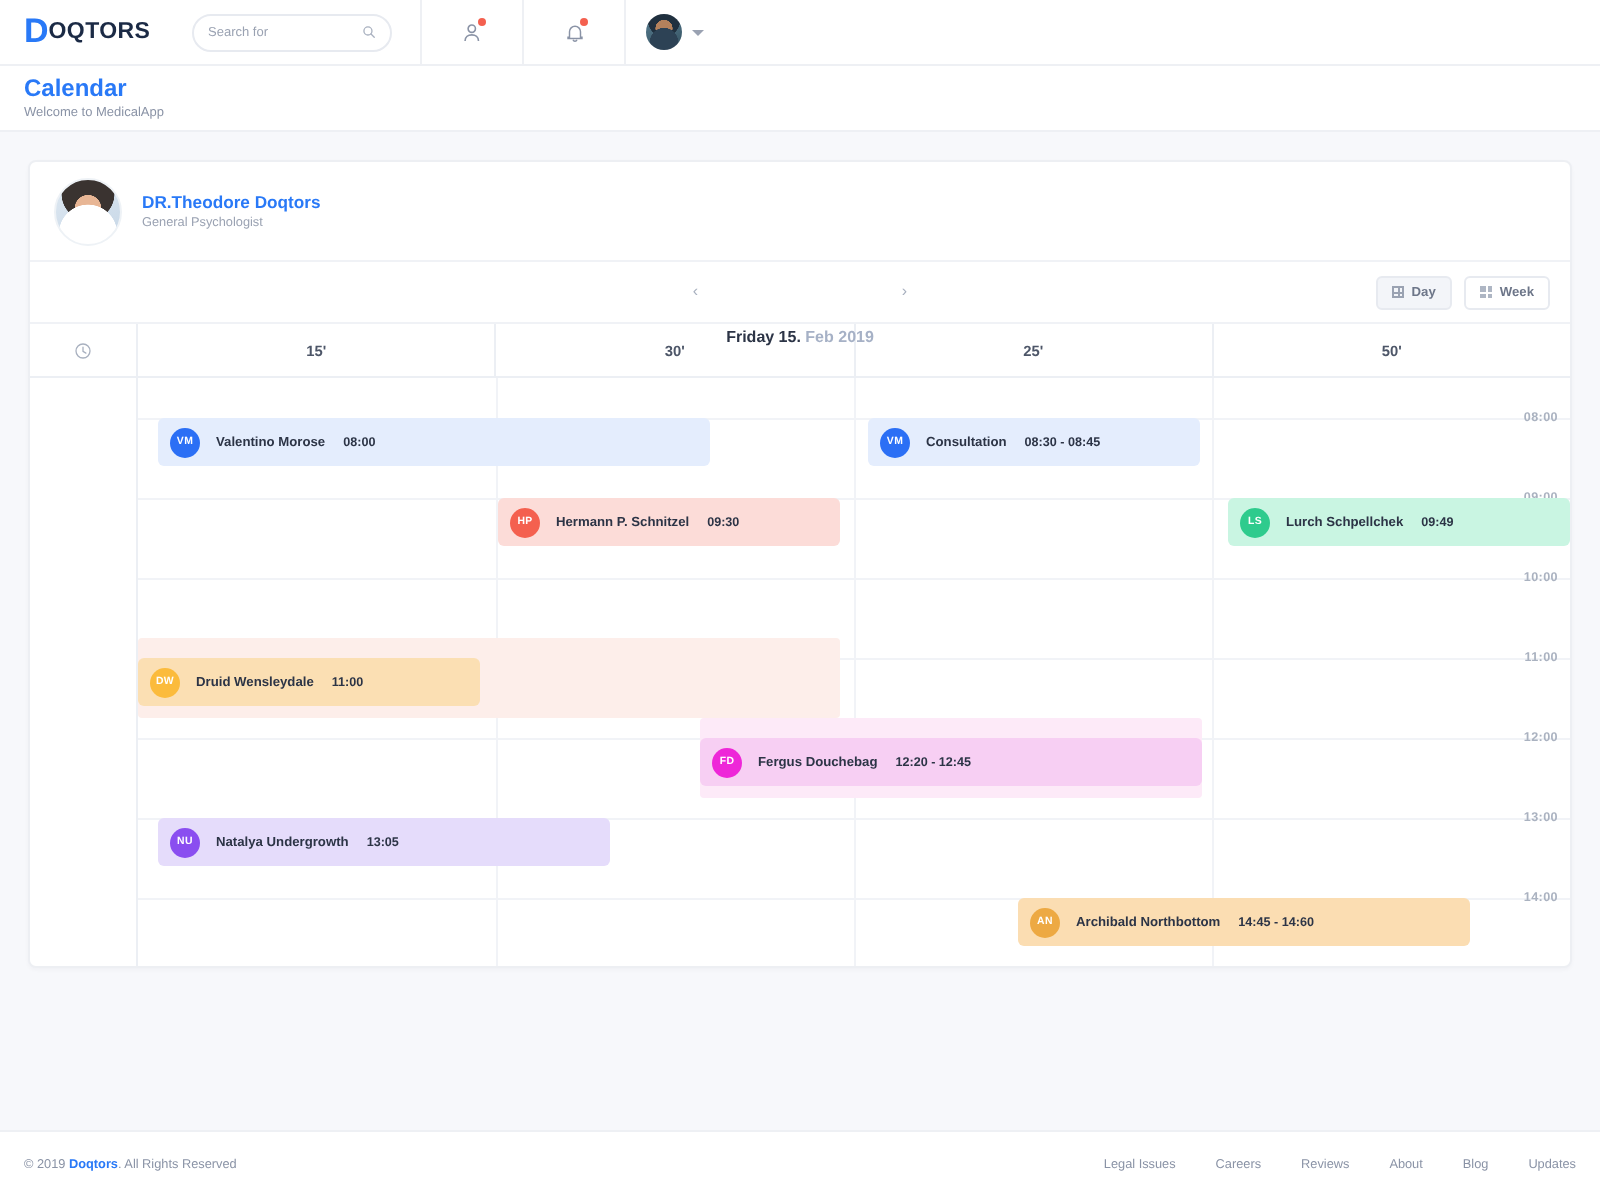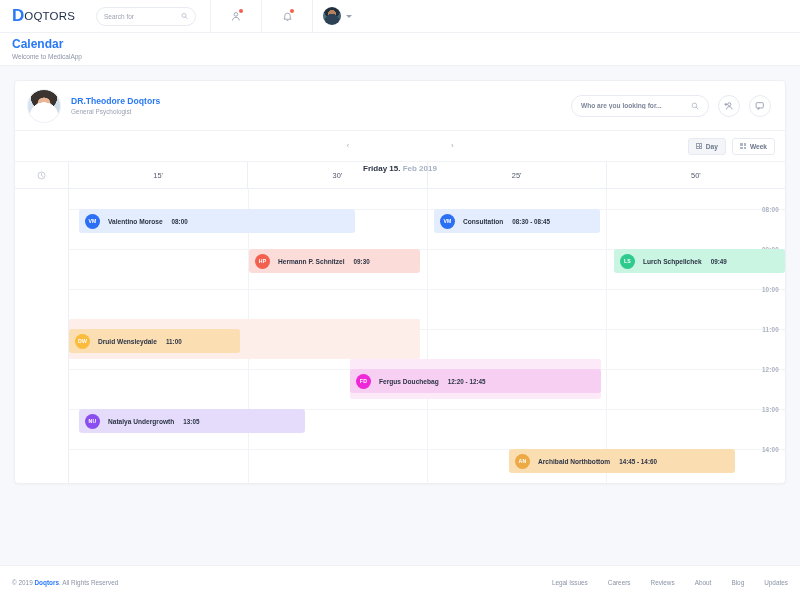--- a/index.html
+++ b/index.html
@@ -41,21 +41,21 @@
   .brand-mark {
     font-size: 17px;
     font-weight: 700;
     color: #2979f7;
     line-height: 1;
     position: relative;
     top: -1px;
   }
   .brand-text {
     font-size: 11.5px;
-    font-weight: 400;
+    font-weight: 700;
     color: #1b2a45;
     letter-spacing: 0.2px;
   }
 
   .mainmenu {
     display: flex;
     align-items: center;
     gap: 22px;
     margin-left: 18px;
     flex: 1 1 auto;
@@ -335,21 +335,21 @@
     align-items: center;
     justify-content: center;
     border-right: 1px solid #eceff4;
   }
   .cal-head .col {
     flex: 1 1 0;
     display: flex;
     align-items: center;
     justify-content: center;
     font-size: 7.4px;
-    font-weight: 400;
+    font-weight: 700;
     color: #4d5668;
     border-right: 1px solid #eceff4;
   }
   .cal-head .col:last-child { border-right: 0; }
 
   
   .cal-body {
     position: relative;
     height: 294px;
   }
@@ -500,43 +500,20 @@
   </div>
 
   <div class="content">
     <div class="card">
 
       <div class="doctor-strip">
         <div class="doc-avatar"></div>
         <div class="doc-meta">
           <div class="doc-name">DR.Theodore Doqtors</div>
           <div class="doc-role">General Psychologist</div>
-        </div>
-        <div class="doc-actions">
-          <div class="doc-search">
-            <input type="text" placeholder="Who are you looking for..." style="">
-            <svg width="8" height="8" viewBox="0 0 16 16">
-              <circle cx="6.8" cy="6.8" r="4.6" fill="none" stroke="#a8b0bf" stroke-width="1.5"></circle>
-              <line x1="10.3" y1="10.3" x2="14" y2="14" stroke="#a8b0bf" stroke-width="1.5" stroke-linecap="round"></line>
-            </svg>
-          </div>
-          <div class="round-btn">
-            <svg width="10" height="10" viewBox="0 0 18 18">
-              <circle cx="9.5" cy="6" r="2.9" fill="none" stroke="#7d869a" stroke-width="1.3"></circle>
-              <path d="M4.6 15.2c0-3 2.2-4.8 4.9-4.8s4.9 1.8 4.9 4.8" fill="none" stroke="#7d869a" stroke-width="1.3"></path>
-              <line x1="1.4" y1="6" x2="5.4" y2="6" stroke="#7d869a" stroke-width="1.3" stroke-linecap="round"></line>
-              <line x1="3.4" y1="4" x2="3.4" y2="8" stroke="#7d869a" stroke-width="1.3" stroke-linecap="round"></line>
-            </svg>
-          </div>
-          <div class="round-btn">
-            <svg width="10" height="10" viewBox="0 0 18 18">
-              <rect x="2" y="3" width="13" height="9.5" rx="1.8" fill="none" stroke="#7d869a" stroke-width="1.3"></rect>
-              <path d="M5.5 12.4L5.5 15.4 8.7 12.4" fill="none" stroke="#7d869a" stroke-width="1.3" stroke-linejoin="round"></path>
-            </svg>
-          </div>
         </div>
       </div>
 
       <div class="cal-toolbar">
         <div class="date-nav">
           <button class="arrow-btn">‹</button>
           <span class="date-label">
             <span class="d-strong">Friday 15.</span>
             <span class="d-soft">Feb 2019</span>
           </span>

